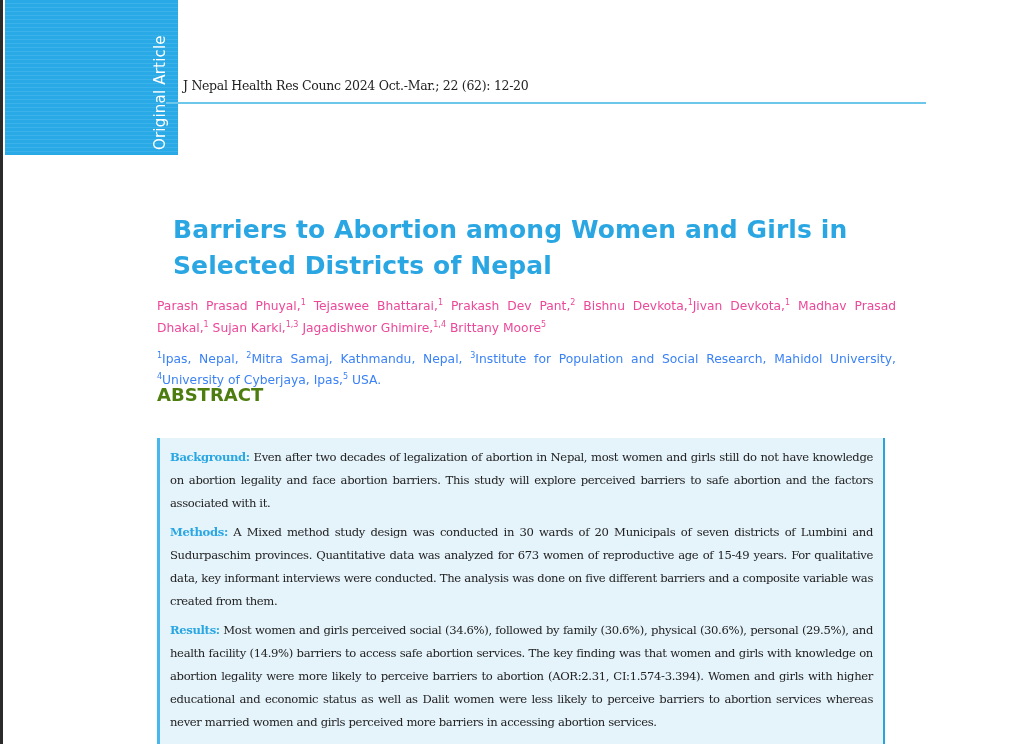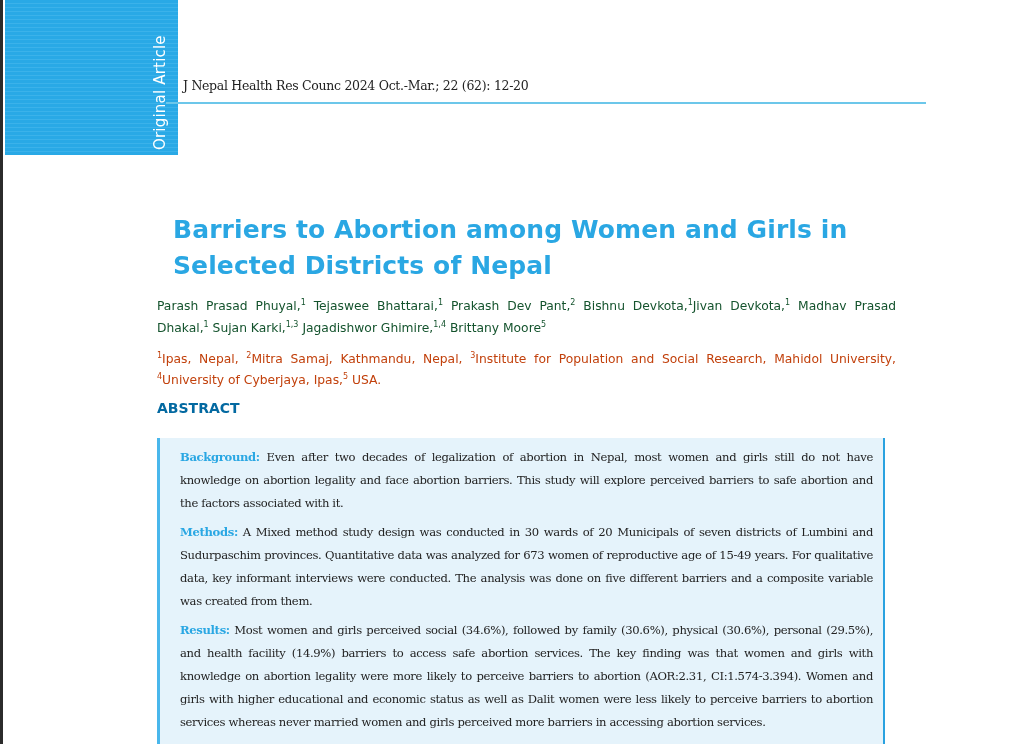--- a/index.html
+++ b/index.html
@@ -31,42 +31,42 @@
     position: absolute; left: 166px; top: 102px; width: 760px; height: 2px;
     background: #6cc7ea;
   }
   .title {
     position: absolute; left: 157px; top: 196px; width: 760px;
     color: #2aa7e3; font-weight: bold; font-size: 25px; line-height: 36px;
     font-family: "DejaVu Sans", sans-serif; letter-spacing: 0.1px;
   }
   .authors {
     position: absolute; left: 157px; top: 295px; width: 739px;
-    font-size: 12.3px; line-height: 22px; color: #14532d; text-align: justify;
+    font-size: 12.3px; line-height: 22px; color: #ec4899; text-align: justify;
   }
   .affil {
     position: absolute; left: 157px; top: 349px; width: 739px;
-    font-size: 12.3px; line-height: 21px; color: #c2410c; text-align: justify;
+    font-size: 12.3px; line-height: 21px; color: #3b82f6; text-align: justify;
   }
   sup { font-size: 8px; line-height: 0; vertical-align: super; }
   .abstract-heading {
-    position: absolute; left: 157px; top: 400px;
-    color: #0369a1; font-weight: bold; font-size: 14px;
+    position: absolute; left: 157px; top: 384px;
+    color: #4d7c0f; font-weight: bold; font-size: 18px;
     font-family: "DejaVu Sans", sans-serif;
   }
   .abstract-box {
     position: absolute; left: 157px; top: 438px; width: 728px; height: 320px;
     background: #e5f3fb;
     border-left: 3px solid #49b7ec;
     border-right: 2px solid #2aa2e0;
     padding: 8px 0 0 10px; box-sizing: border-box;
   }
   .abs-para {
     font-family: "DejaVu Serif", serif; font-size: 11.6px; line-height: 23px;
-    color: #222; text-align: justify; margin: 0 10px 6px 10px; letter-spacing: -0.35px;
+    color: #222; text-align: justify; margin: 0 10px 6px 0; letter-spacing: -0.35px;
   }
   .abs-label { color: #2aa7e3; font-weight: bold; }
 </style>
 </head>
 <body>
 
 <div class="page-edge"></div>
 
 <div class="band"></div>
 <div class="band-label">Original Article</div>

